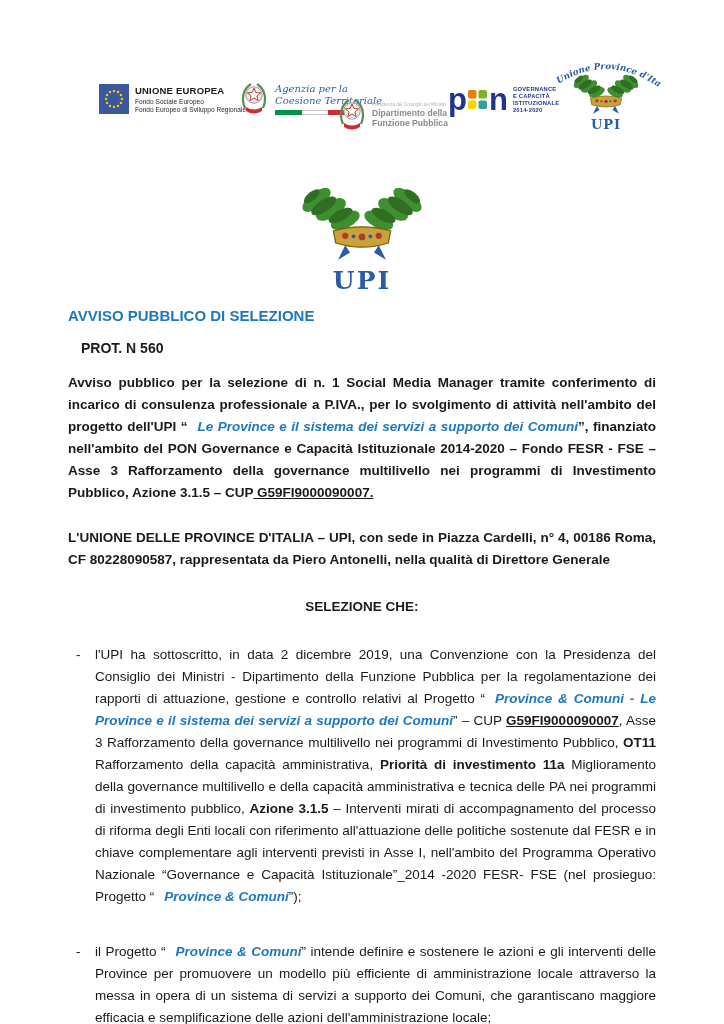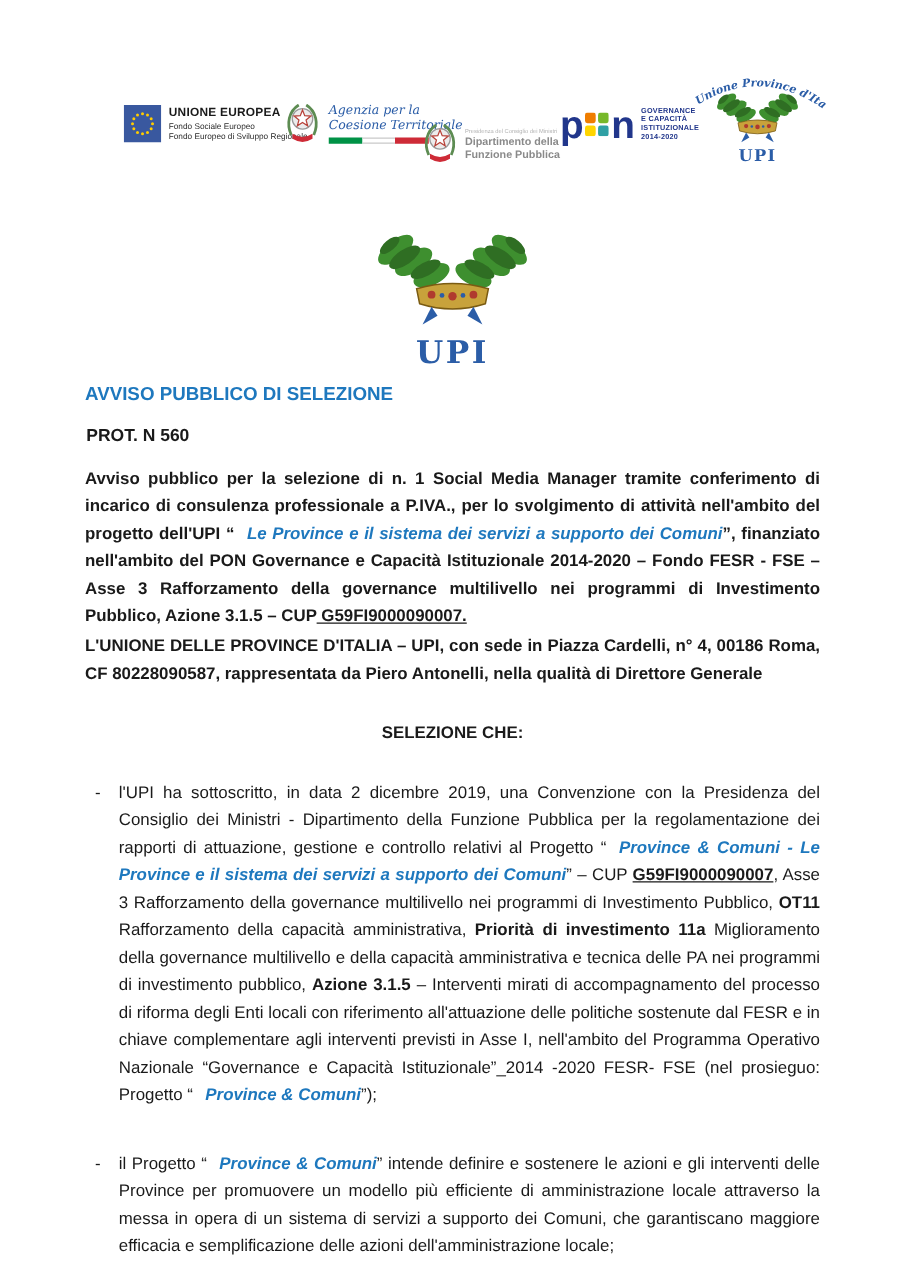--- a/index.html
+++ b/index.html
@@ -7,21 +7,21 @@
   .page{
     width:724px;height:1024px;position:relative;margin:0 auto;background:#fff;
     font-family:"Liberation Sans",sans-serif;color:var(--text-black);overflow:hidden;
   }
   
   .logo{position:absolute;display:flex;align-items:center;gap:6px;}
   .logo-eu{left:73px;top:84px;padding-left:26px;}
   .eu-flag{display:block;}
   .eu-title{font-size:9.5px;font-weight:bold;color:#1a1a1a;letter-spacing:.2px;}
   .eu-sub{font-size:6.6px;color:#2b2b2b;margin-top:1.5px;}
-  .logo-agenzia{left:228px;top:80px;gap:7px;}
+  .logo-agenzia{left:240px;top:80px;gap:7px;}
   .agenzia-text{font-family:"DejaVu Serif",serif;font-style:italic;color:var(--ribbon-blue);
     font-size:10px;line-height:12px;white-space:nowrap;}
   .tricolor{display:flex;height:5px;width:80px;margin-top:3px;}
   .tricolor .tg{flex:1;background:var(--italy-green);}
   .tricolor .tw{flex:1;background:#fff;border-top:1px solid #c9c9c9;border-bottom:1px solid #c9c9c9;box-sizing:border-box;}
   .tricolor .tr{flex:1;background:var(--italy-red);}
   .logo-dfp{left:338px;top:96px;gap:6px;}
   .dfp-pre{font-size:4.6px;color:#b3b3b3;white-space:nowrap;margin-bottom:1px;}
   .dfp-main{font-size:8.6px;color:var(--gray-text);font-weight:bold;line-height:10px;white-space:nowrap;}
   .logo-pon{left:448px;top:86px;gap:6px;}
@@ -32,24 +32,24 @@
   .logo-upi-small{left:549px;top:56px;display:block;width:114px;text-align:center;}
   .upi-small-label{font-family:"DejaVu Serif",serif;font-weight:bold;color:var(--ribbon-blue);
     font-size:13px;margin-top:-7px;letter-spacing:1px;}
   
   .center-logo{position:absolute;top:183px;left:0;right:0;text-align:center;}
   .upi-main-label{font-family:"DejaVu Serif",serif;font-weight:bold;color:var(--ribbon-blue);
     font-size:25px;letter-spacing:2px;margin-top:-5px;}
   
   .content{position:absolute;left:68px;width:588px;top:306px;font-size:13.5px;line-height:22px;color:#1a1a1a;}
   .doc-title{color:var(--accent-blue);font-weight:bold;font-size:15px;margin:0;line-height:20px;}
-  .prot{font-weight:bold;margin:11px 0 0 1px;font-size:14px;}
+  .prot{font-weight:bold;margin:11px 0 0 13px;font-size:14px;}
   .para{margin:13px 0 0 0;text-align:justify;}
   .para.bold{font-weight:bold;}
-  .para.p2{margin-top:2px;}
+  .para.p2{margin-top:23px;}
   .premesso{text-align:center;font-weight:bold;margin:25px 0 0 0;}
   .bullet{display:flex;margin:26px 0 0 0;}
   .bullet.b2{margin-top:33px;}
   .bullet .marker{width:27px;flex:none;padding-left:8px;box-sizing:border-box;}
   .bullet .btext{flex:1;text-align:justify;}
   span.b{font-weight:bold;}
   span.i{font-style:italic;}
   span.blue{color:var(--accent-blue);padding-left:10px;}
   span.u{text-decoration:underline;}
   .defs-holder{position:absolute;width:0;height:0;overflow:hidden;}

